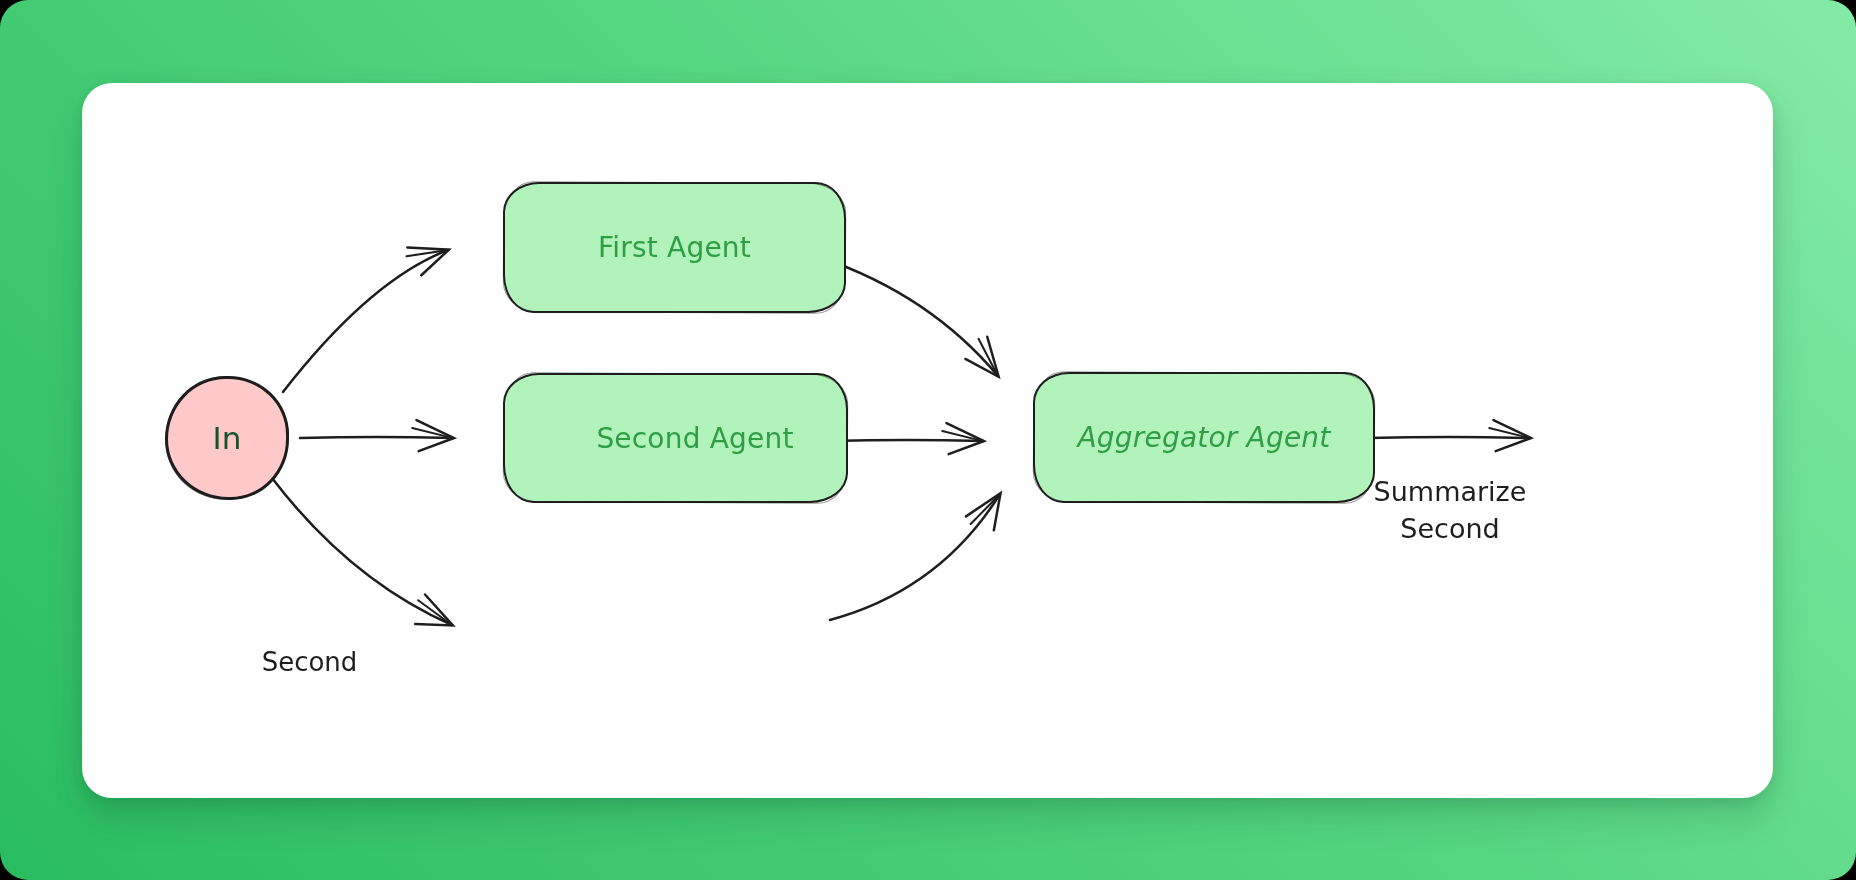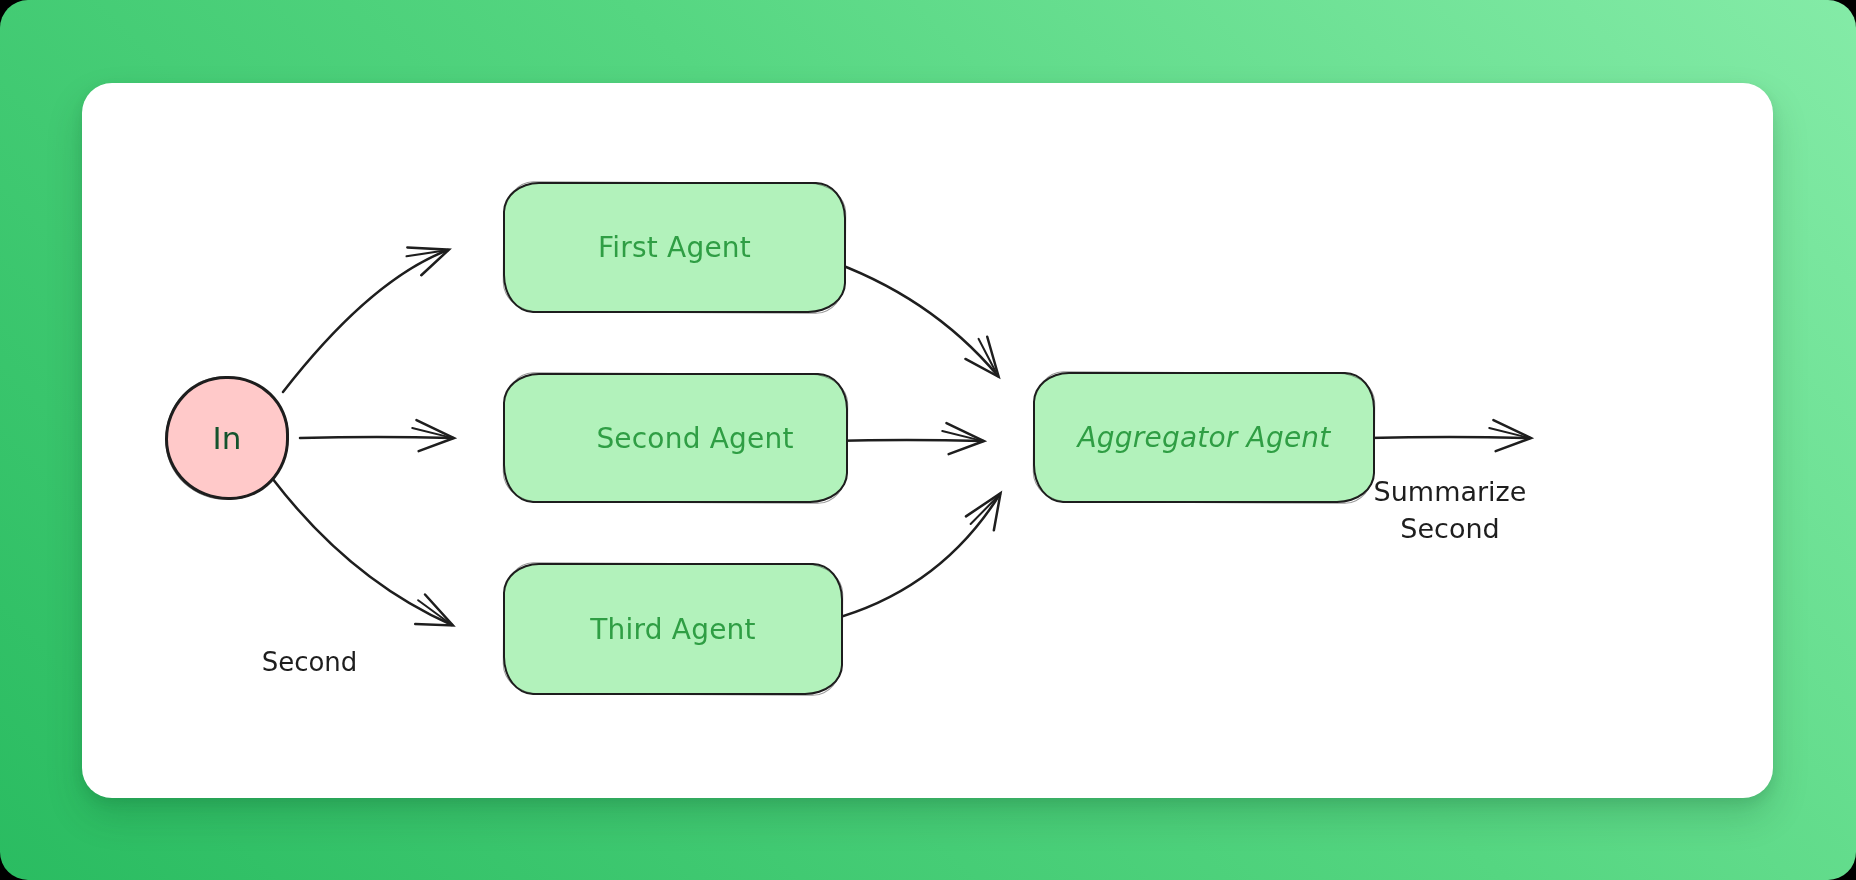--- a/index.html
+++ b/index.html
@@ -109,23 +109,20 @@
     </div>
 
     <div class="node box node-first">
       <span>First Agent</span>
     </div>
 
     <div class="node box node-second">
       <span>Second Agent</span>
     </div>
 
-    <div class="node box node-third">
-      <span>Third Agent</span>
-    </div>
 
     <div class="node box node-agg">
       <span>Aggregator Agent</span>
     </div>
 
 
     <div class="edge-label label-prompt">
       <span>Second</span>
     </div>
 

